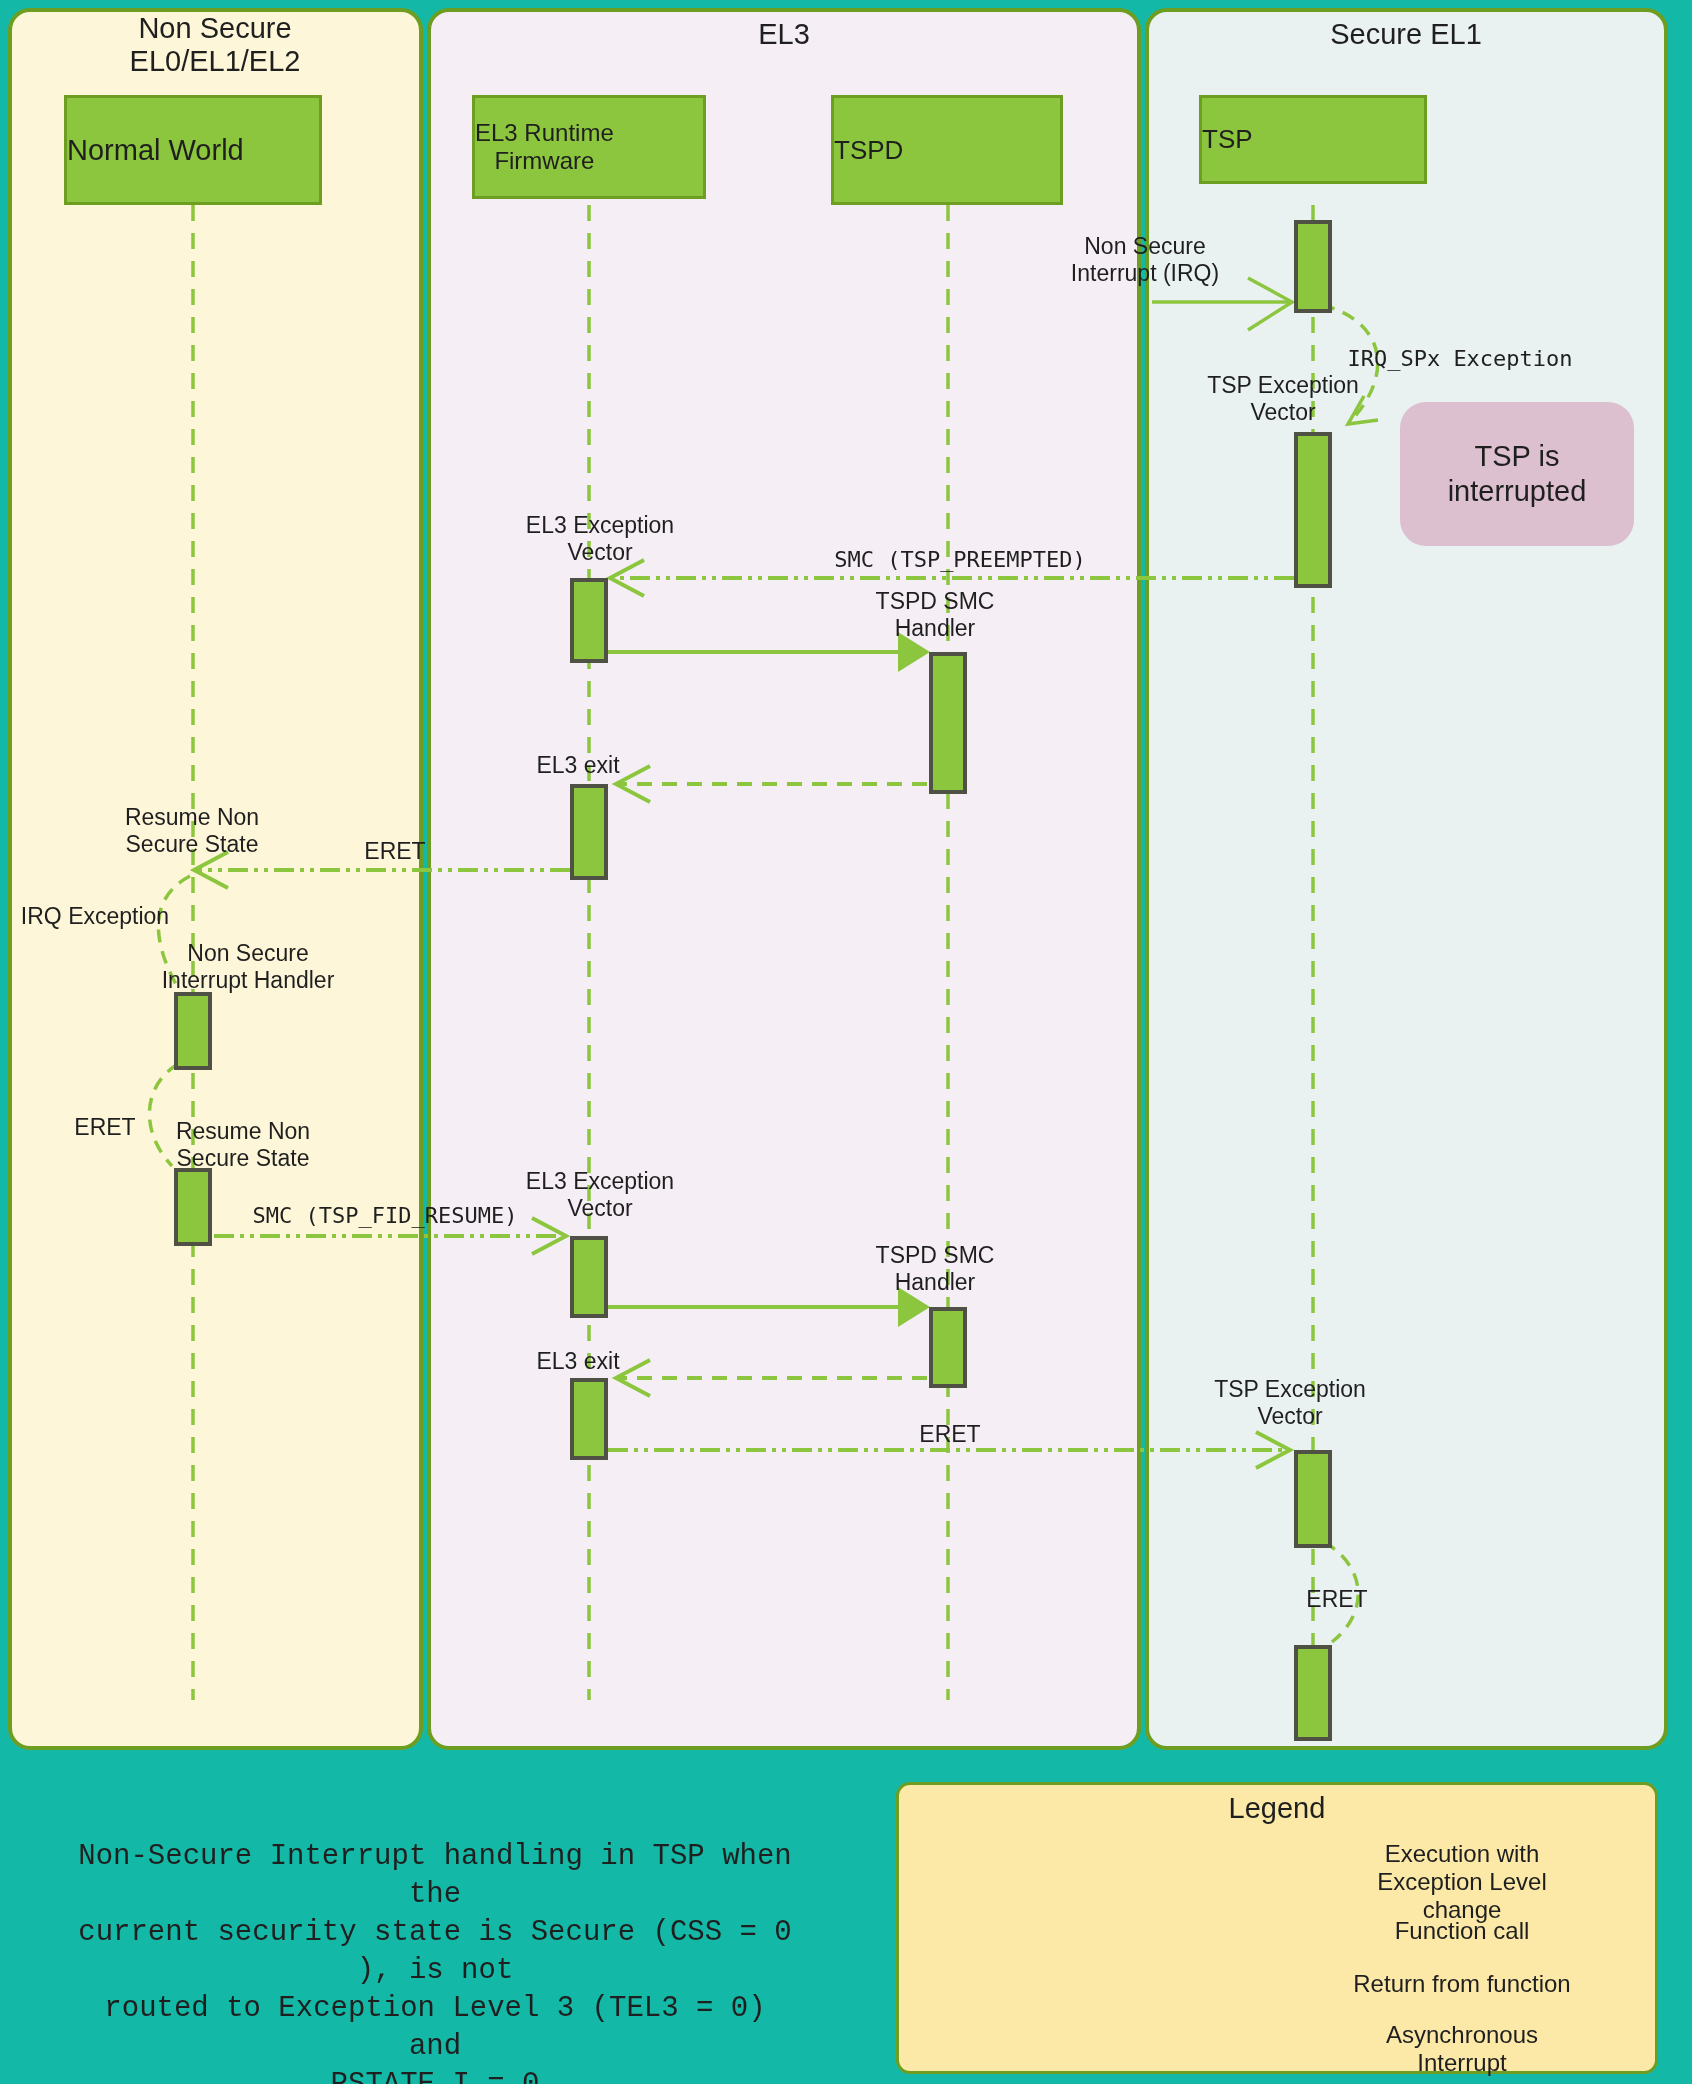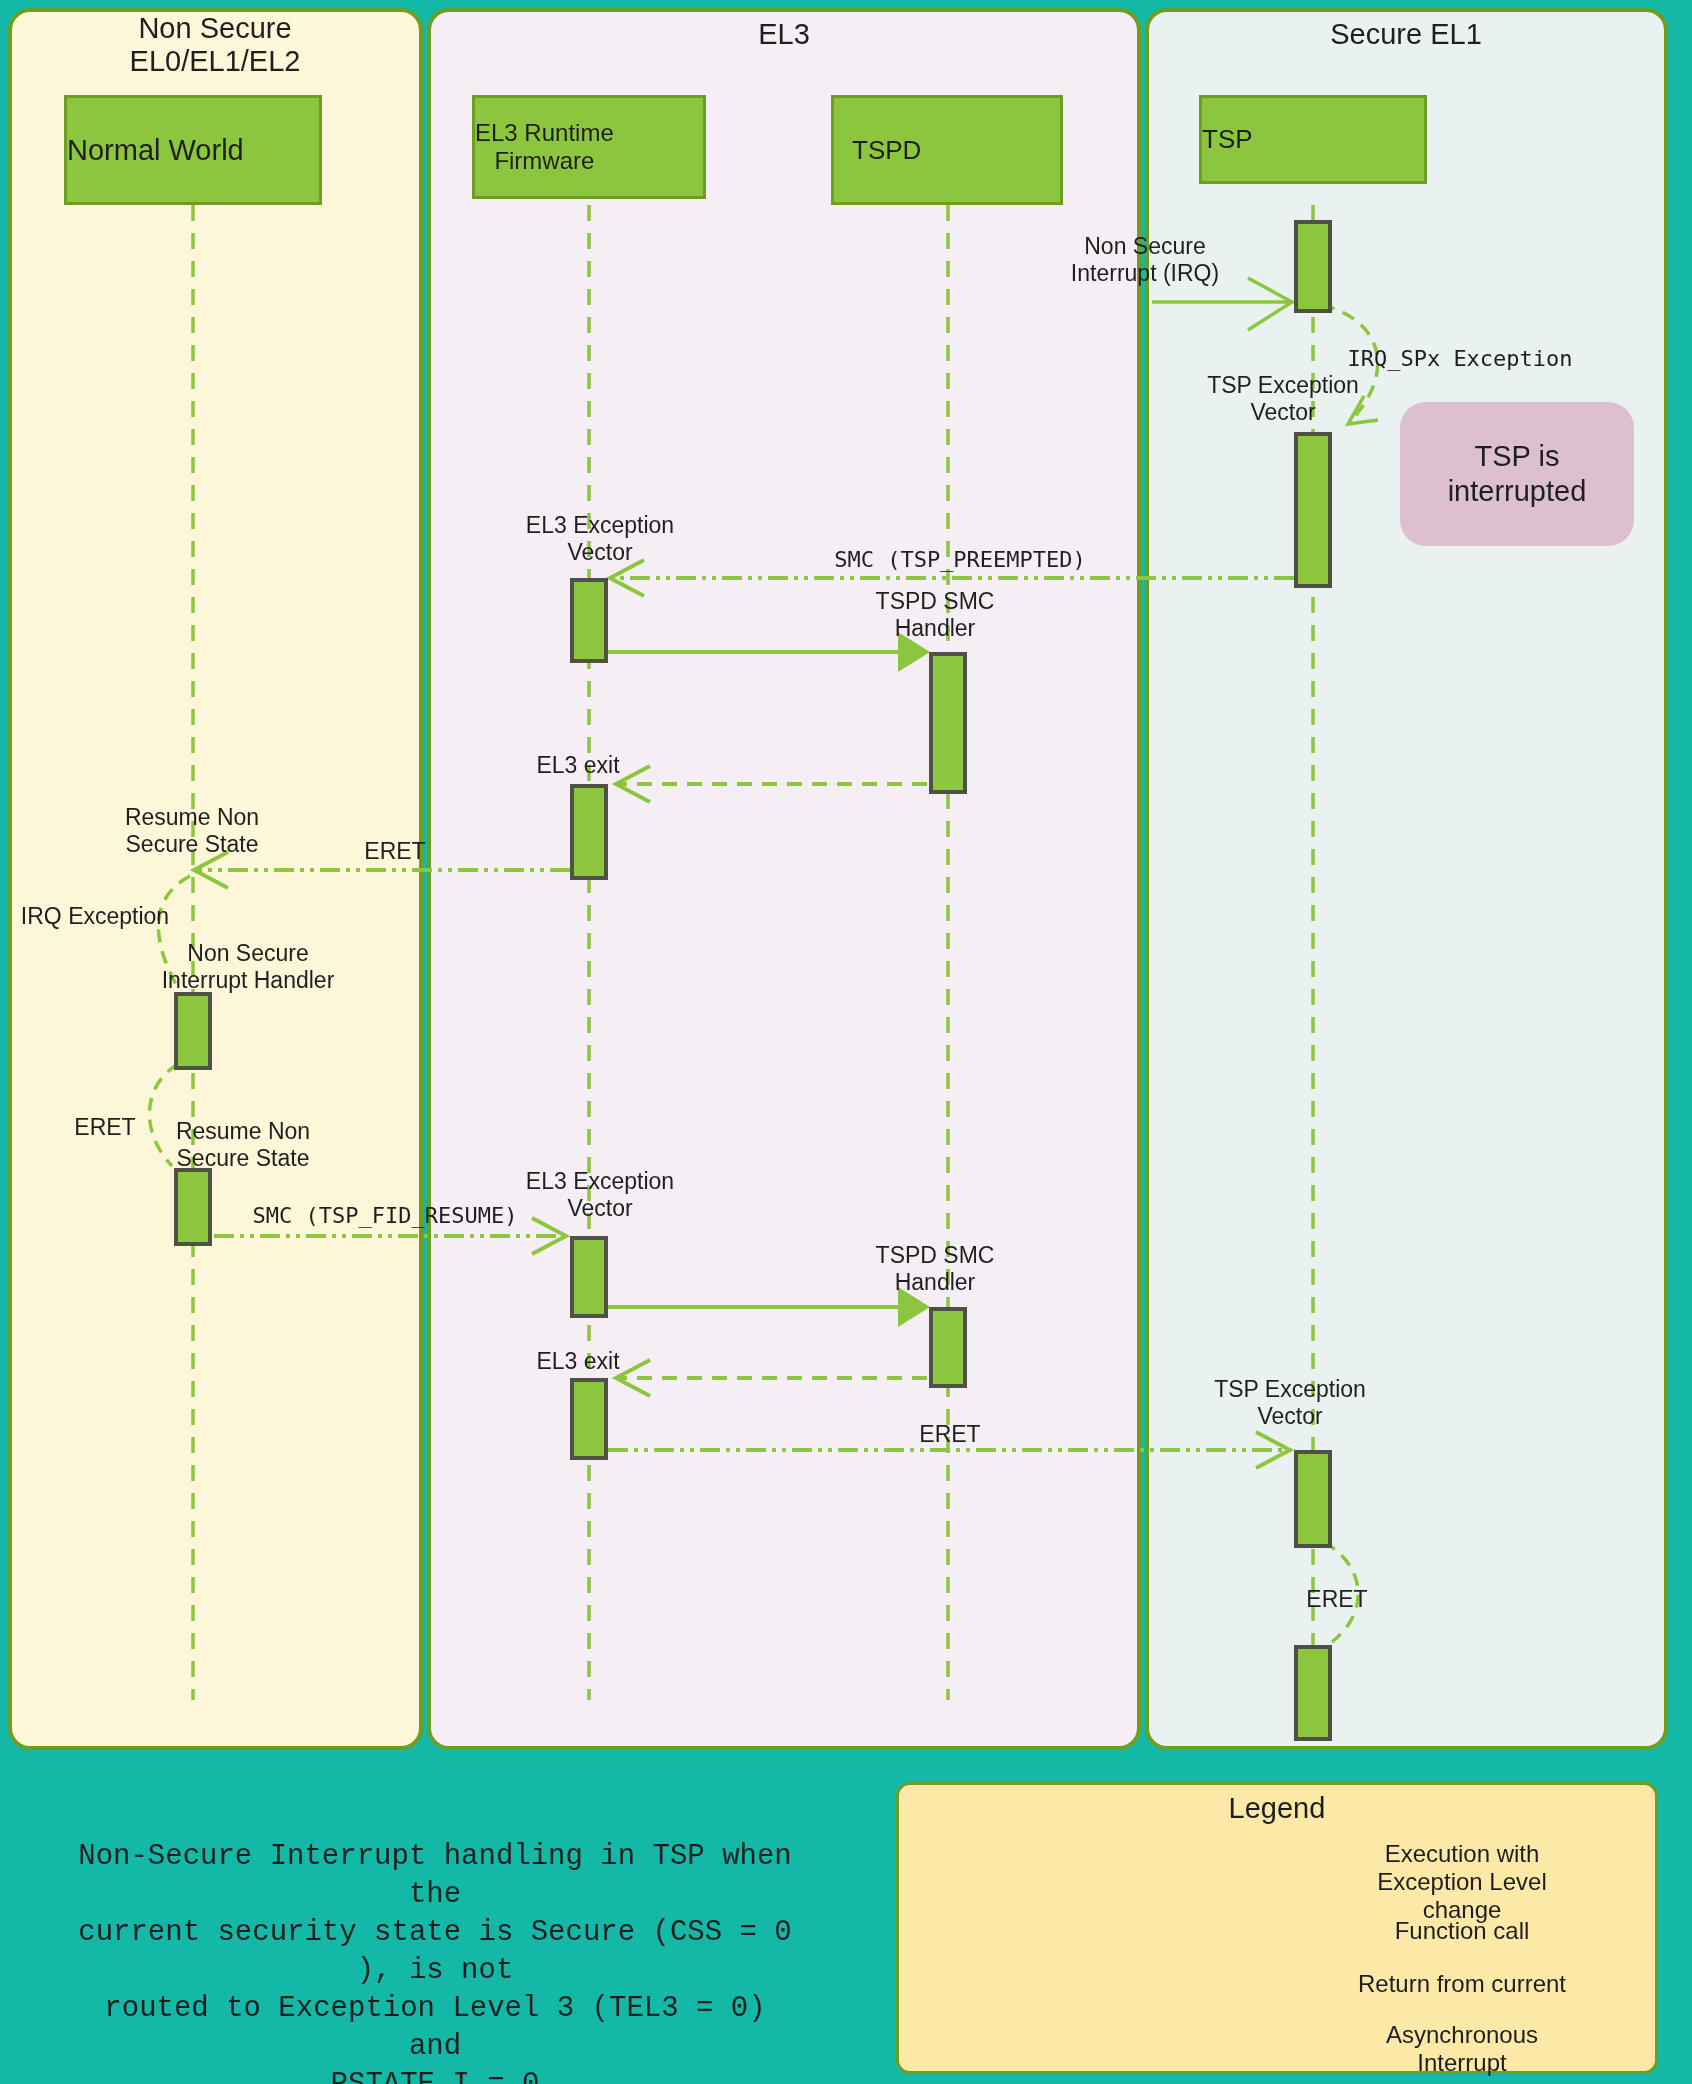--- a/index.html
+++ b/index.html
@@ -119,21 +119,21 @@
     </g>
   </svg>
 
   <div class="actor" style="left:64px;top:95px;width:258px;height:110px;font-size:29px;">
     <span>Normal World</span>
   </div>
   <div class="actor" style="left:472px;top:95px;width:234px;height:104px;font-size:24px;line-height:28px;">
     <span>EL3 Runtime
 Firmware</span>
   </div>
-  <div class="actor" style="left:831px;top:95px;width:232px;height:110px;font-size:26px;padding-left:18px;">
+  <div class="actor" style="left:831px;top:95px;width:232px;height:110px;font-size:26px;">
     <span>TSPD</span>
   </div>
   <div class="actor" style="left:1199px;top:95px;width:228px;height:89px;font-size:26px;">
     <span>TSP</span>
   </div>
 
   <div class="bar" style="left:1294px;top:220px;height:85px;"></div>
   <div class="bar" style="left:1294px;top:432px;height:148px;"></div>
   <div class="bar" style="left:570px;top:578px;height:77px;"></div>
   <div class="bar" style="left:929px;top:652px;height:134px;"></div>
@@ -185,16 +185,16 @@
   <div id="caption">Non-Secure Interrupt handling in TSP when the
 current security state is Secure (CSS = 0 ), is not
 routed to Exception Level 3 (TEL3 = 0) and
 PSTATE.I = 0</div>
 
   <div id="legend-box"></div>
   <div id="legend-title">Legend</div>
   <div class="legend-lbl" style="left:1462px;top:1840px;">Execution with Exception Level
 change</div>
   <div class="legend-lbl" style="left:1462px;top:1917px;">Function call</div>
-  <div class="legend-lbl" style="left:1462px;top:1970px;">Return from current</div>
+  <div class="legend-lbl" style="left:1462px;top:1970px;">Return from function</div>
   <div class="legend-lbl" style="left:1462px;top:2021px;">Asynchronous Interrupt</div>
 
 </div>
 
 </body></html>

